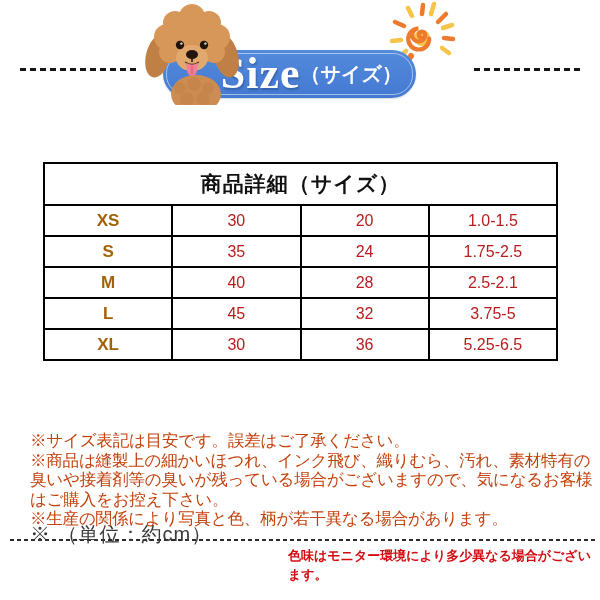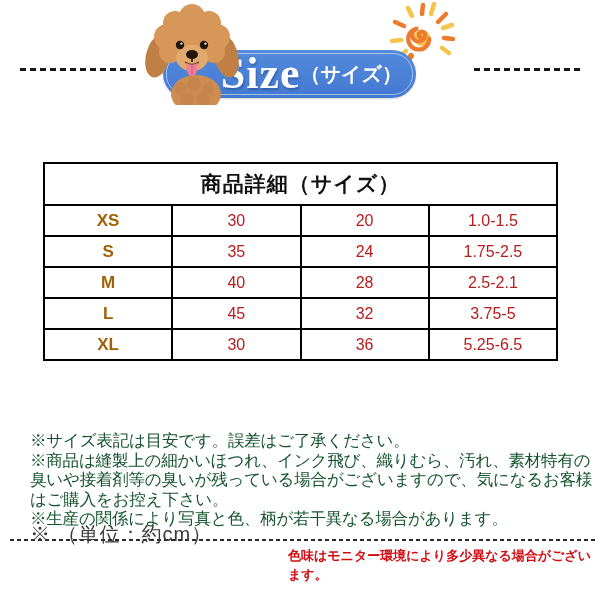--- a/index.html
+++ b/index.html
@@ -44,21 +44,21 @@
   table.size-table td,table.size-table th{
     border:2px solid #000;text-align:center;vertical-align:middle;padding:0;
   }
   .tbl-title{height:40px;font-size:21px;font-weight:bold;color:#111;
     font-family:"Liberation Serif",serif;letter-spacing:1px;}
   .tbl-head th{height:30px;background:#a2c4e8;font-weight:normal;font-size:19px;color:#1c1c1c;}
   .row-size{height:29px;font-weight:bold;font-size:17px;color:#a16207;}
   .row-num{font-size:16px;color:#b91c1c;font-weight:normal;}
 
   
-  .notes{position:absolute;left:30px;top:431px;width:566px;color:#14532d;
+  .notes{position:absolute;left:30px;top:431px;width:566px;color:#c2410c;
     font-size:16.5px;line-height:19.5px;letter-spacing:-0.2px;}
   .notes p{margin:0;}
 
   
   .divider{position:absolute;left:10px;top:539px;width:585px;height:2px;
     background:repeating-linear-gradient(90deg,#2b2b2b 0 4px,transparent 4px 7px);}
   .unit-note{position:absolute;left:30px;top:521px;font-size:20px;color:#3a3a3a;
     letter-spacing:1px;}
   .color-note{position:absolute;left:288px;top:547px;width:306px;
     color:#d30b10;font-size:13px;font-weight:bold;line-height:18.5px;}

